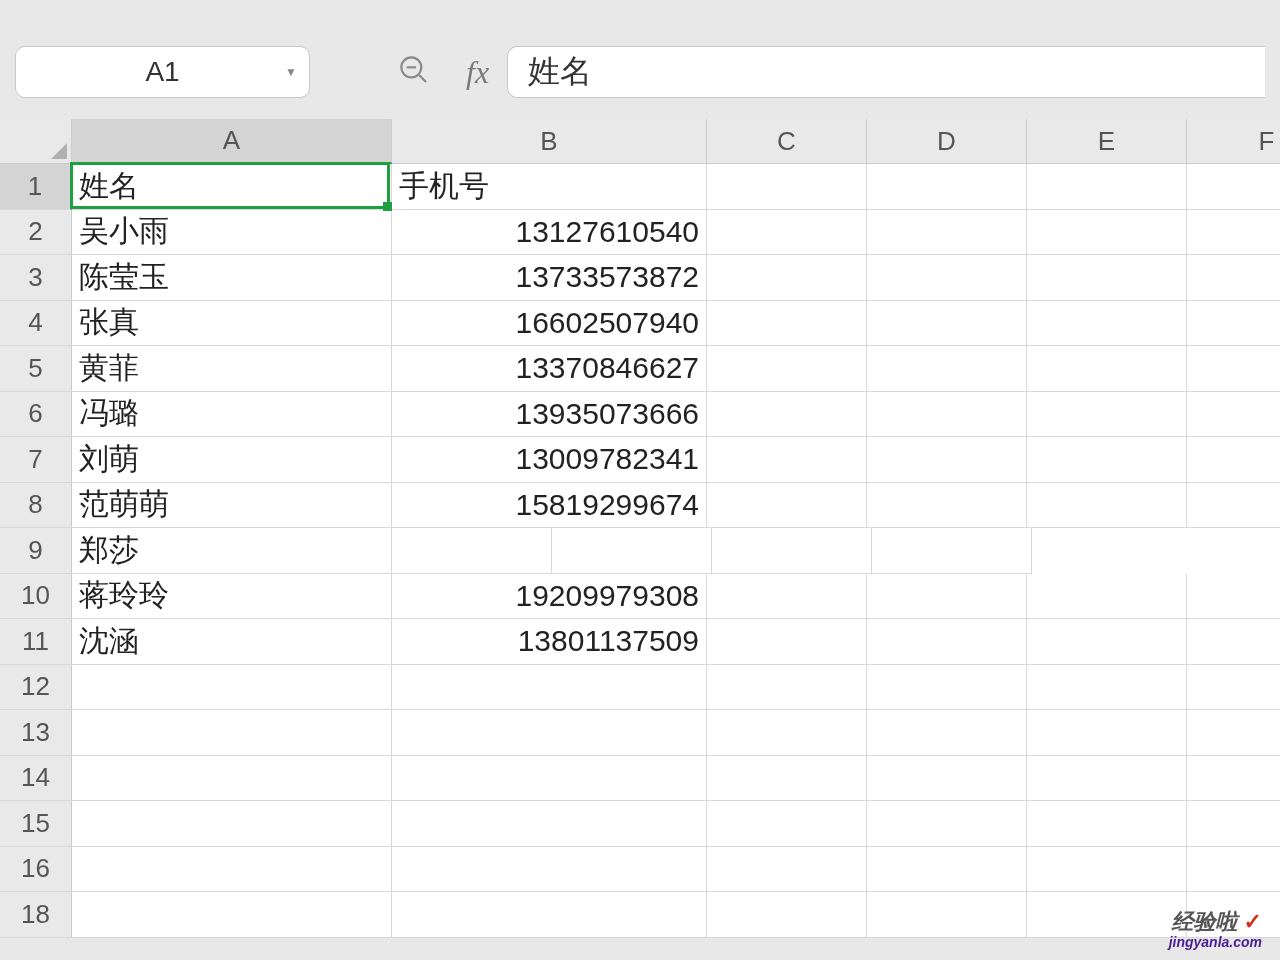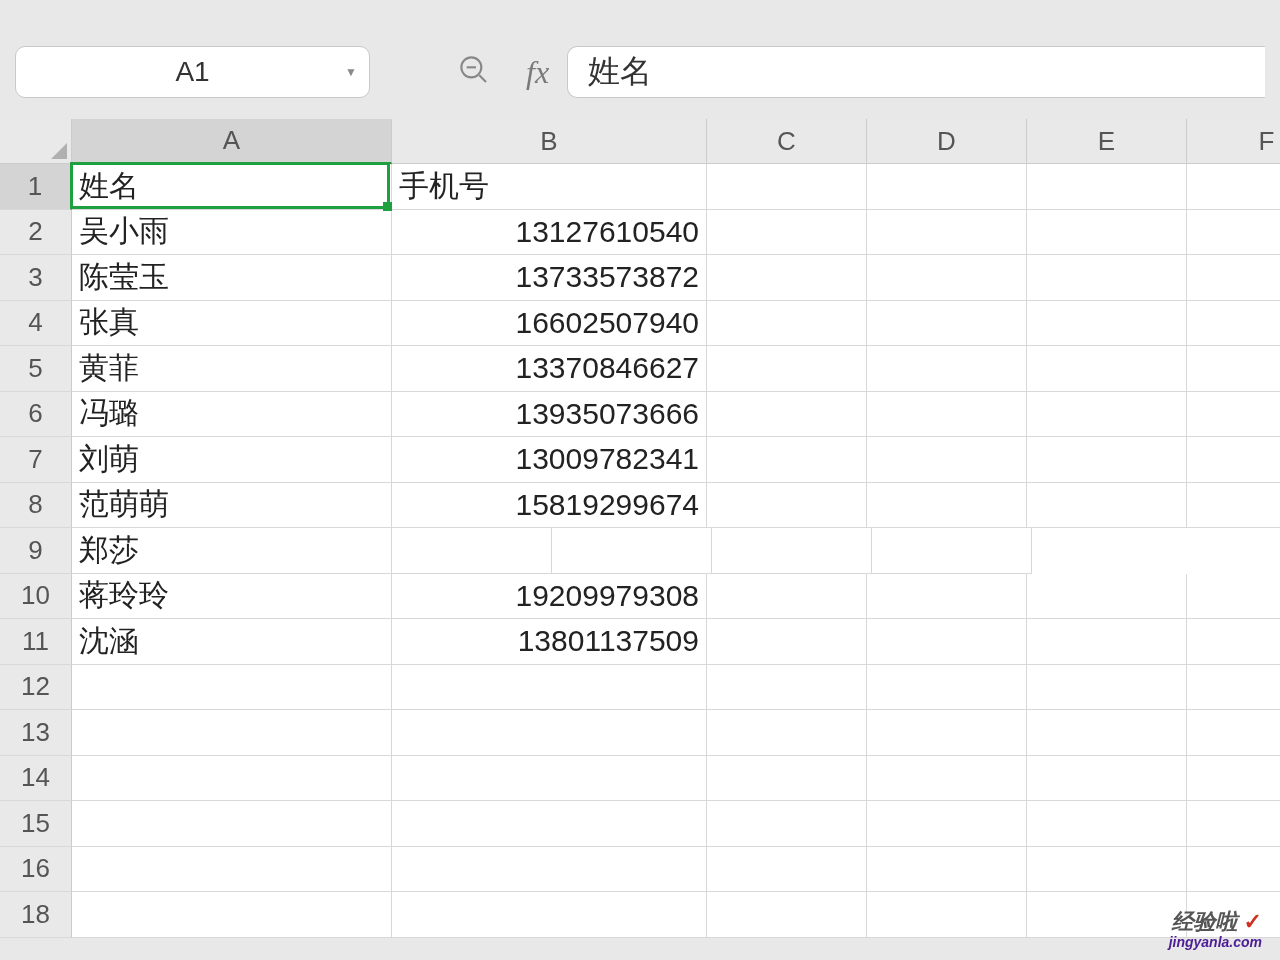--- a/index.html
+++ b/index.html
@@ -20,21 +20,21 @@
       background: #e8e8e8;
     }
     .formula-bar-row {
       display: flex;
       align-items: center;
       padding: 6px 15px;
       gap: 18px;
       background: #e8e8e8;
     }
     .name-box {
-      width: 355px;
+      width: 295px;
       height: 52px;
       background: #fff;
       border: 1px solid #c8c8c8;
       border-radius: 10px;
       display: flex;
       align-items: center;
       justify-content: center;
       position: relative;
       font-size: 28px;
       color: #333;

